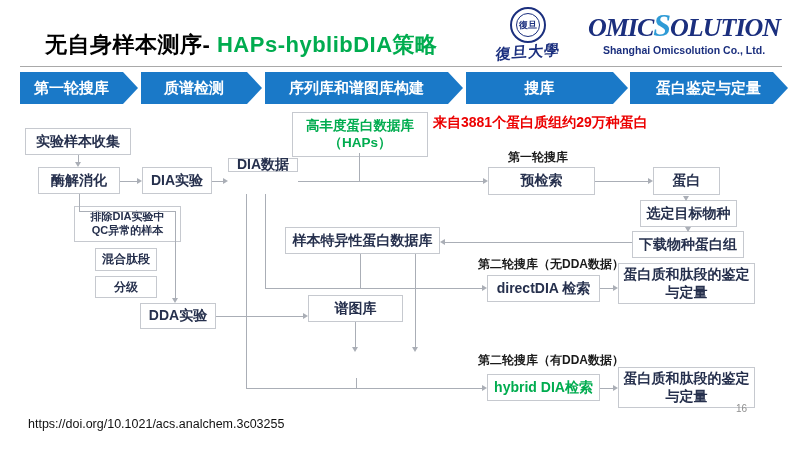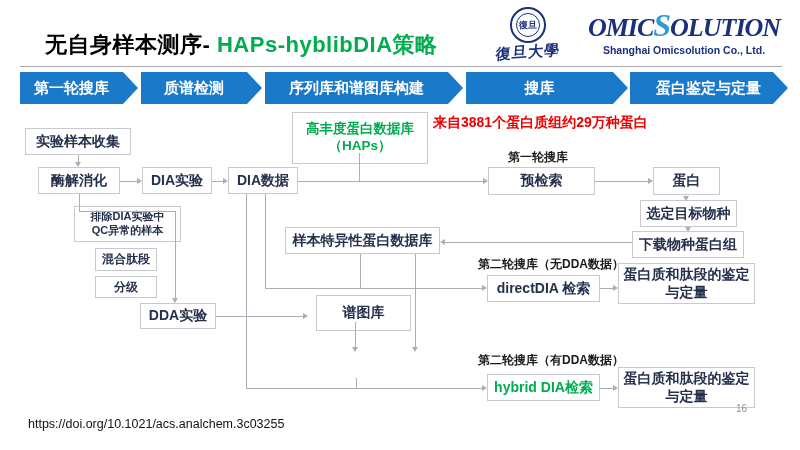--- a/index.html
+++ b/index.html
@@ -66,52 +66,52 @@
 
   <div class="banner" style="left:20px;width:118px;">第一轮搜库</div>
   <div class="banner" style="left:141px;width:121px;">质谱检测</div>
   <div class="banner" style="left:265px;width:198px;">序列库和谱图库构建</div>
   <div class="banner" style="left:466px;width:162px;">搜库</div>
   <div class="banner" style="left:630px;width:158px;padding-left:14px;">蛋白鉴定与定量</div>
 
   <div class="node" style="left:25px;top:128px;width:106px;height:27px;">实验样本收集</div>
   <div class="node" style="left:38px;top:167px;width:82px;height:27px;">酶解消化</div>
   <div class="node" style="left:142px;top:167px;width:70px;height:27px;">DIA实验</div>
-  <div class="node" style="left:228px;top:167px;width:70px;height:27px;">DIA数据</div>
+  <div class="node" style="left:228px;top:158px;width:70px;height:14px;">DIA数据</div>
 
   <div class="node small" style="left:74px;top:206px;width:107px;height:36px;">
     <span>排除DIA实验中</span>
     <span>QC异常的样本</span>
   </div>
   <div class="node" style="left:95px;top:248px;width:62px;height:23px;font-size:12px;">混合肽段</div>
   <div class="node" style="left:95px;top:276px;width:62px;height:22px;font-size:12px;">分级</div>
   <div class="node" style="left:140px;top:303px;width:76px;height:26px;">DDA实验</div>
 
-  <div class="node green" style="left:292px;top:112px;width:136px;height:52px;font-size:13.5px;">
+  <div class="node green" style="left:292px;top:112px;width:136px;height:45px;font-size:13.5px;">
     <span>高丰度蛋白数据库</span>
     <span>（HAPs）</span>
   </div>
   <div class="lbl red" style="left:433px;top:114px;">来自3881个蛋白质组约29万种蛋白</div>
 
   <div class="lbl" style="left:508px;top:149px;">第一轮搜库</div>
   <div class="node" style="left:488px;top:167px;width:107px;height:28px;">预检索</div>
   <div class="node" style="left:653px;top:167px;width:67px;height:28px;">蛋白</div>
   <div class="node" style="left:640px;top:200px;width:97px;height:27px;">选定目标物种</div>
   <div class="node" style="left:632px;top:231px;width:112px;height:27px;">下载物种蛋白组</div>
 
   <div class="node" style="left:285px;top:227px;width:155px;height:27px;">样本特异性蛋白数据库</div>
 
   <div class="lbl" style="left:478px;top:256px;">第二轮搜库（无DDA数据）</div>
   <div class="node" style="left:487px;top:275px;width:113px;height:27px;">directDIA 检索</div>
   <div class="node" style="left:618px;top:263px;width:137px;height:41px;">
     <span>蛋白质和肽段的鉴定</span>
     <span>与定量</span>
   </div>
 
-  <div class="node" style="left:316px;top:295px;width:95px;height:36px;">谱图库</div>
+  <div class="node" style="left:308px;top:295px;width:95px;height:27px;">谱图库</div>
 
   <div class="lbl" style="left:478px;top:352px;">第二轮搜库（有DDA数据）</div>
   <div class="node green" style="left:487px;top:374px;width:113px;height:27px;">hybrid DIA检索</div>
   <div class="node" style="left:618px;top:367px;width:137px;height:41px;">
     <span>蛋白质和肽段的鉴定</span>
     <span>与定量</span>
   </div>
 
   <div class="ln" style="left:78px;top:155px;width:1px;height:8px;"></div>
   <div class="ar d" style="left:75px;top:162px;"></div>

